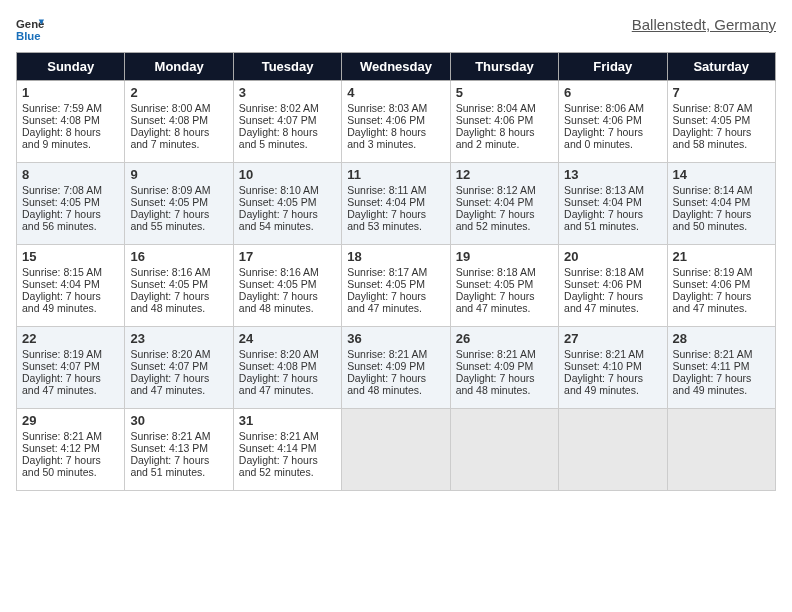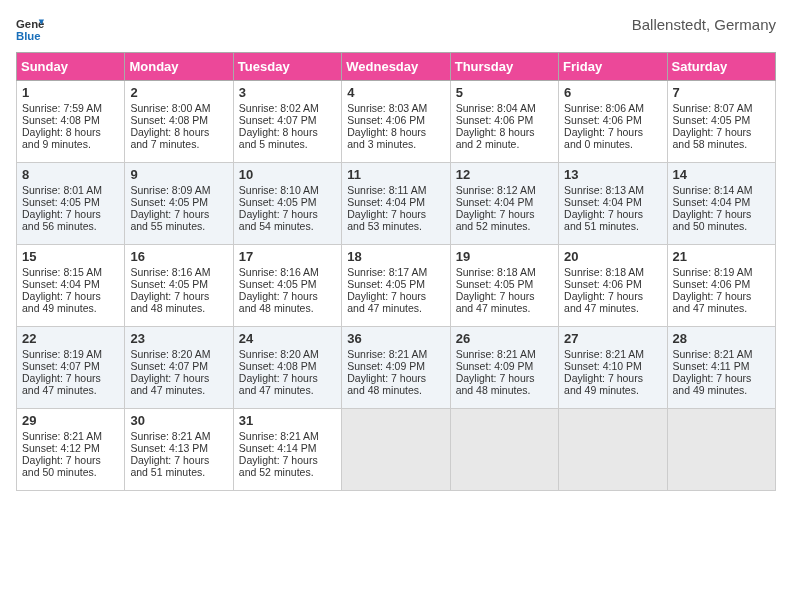--- a/index.html
+++ b/index.html
@@ -29,33 +29,34 @@
       text-align: right;
     }
     .month-title {
       font-size: 32px;
       font-weight: bold;
       color: #333;
     }
     .location-title {
       font-size: 15px;
       color: #555;
+      text-decoration: underline;
     }
     table {
       width: 100%;
       border-collapse: collapse;
       table-layout: fixed;
     }
     thead tr th {
-      background-color: #ec4899;
+      background-color: #0f172a;
       color: #fff;
       font-size: 13px;
       font-weight: bold;
       padding: 6px 4px;
-      text-align: left;
+      text-align: center;
       border: 1px solid #aaa;
     }
     tbody tr td {
       border: 1px solid #ccc;
       vertical-align: top;
       padding: 4px 4px 4px 5px;
       font-size: 10.5px;
       color: #333;
       height: 82px;
     }
@@ -107,21 +108,21 @@
   <tr>
         <td><span class="day-number">1</span><span>Sunrise: 7:59 AM</span><br><span>Sunset: 4:08 PM</span><br><span>Daylight: 8 hours and 9 minutes.</span></td>
         <td><span class="day-number">2</span><span>Sunrise: 8:00 AM</span><br><span>Sunset: 4:08 PM</span><br><span>Daylight: 8 hours and 7 minutes.</span></td>
         <td><span class="day-number">3</span><span>Sunrise: 8:02 AM</span><br><span>Sunset: 4:07 PM</span><br><span>Daylight: 8 hours and 5 minutes.</span></td>
         <td><span class="day-number">4</span><span>Sunrise: 8:03 AM</span><br><span>Sunset: 4:06 PM</span><br><span>Daylight: 8 hours and 3 minutes.</span></td>
         <td><span class="day-number">5</span><span>Sunrise: 8:04 AM</span><br><span>Sunset: 4:06 PM</span><br><span>Daylight: 8 hours and 2 minute.</span></td>
         <td><span class="day-number">6</span><span>Sunrise: 8:06 AM</span><br><span>Sunset: 4:06 PM</span><br><span>Daylight: 7 hours and 0 minutes.</span></td>
         <td><span class="day-number">7</span><span>Sunrise: 8:07 AM</span><br><span>Sunset: 4:05 PM</span><br><span>Daylight: 7 hours and 58 minutes.</span></td>
       </tr>
       <tr>
-        <td><span class="day-number">8</span><span>Sunrise: 8:01 AM</span><br><span>Sunset: 4:05 PM</span><br><span>Daylight: 7 hours and 56 minutes.</span></td>
+        <td><span class="day-number">8</span><span>Sunrise: 7:08 AM</span><br><span>Sunset: 4:05 PM</span><br><span>Daylight: 7 hours and 56 minutes.</span></td>
         <td><span class="day-number">9</span><span>Sunrise: 8:09 AM</span><br><span>Sunset: 4:05 PM</span><br><span>Daylight: 7 hours and 55 minutes.</span></td>
         <td><span class="day-number">10</span><span>Sunrise: 8:10 AM</span><br><span>Sunset: 4:05 PM</span><br><span>Daylight: 7 hours and 54 minutes.</span></td>
         <td><span class="day-number">11</span><span>Sunrise: 8:11 AM</span><br><span>Sunset: 4:04 PM</span><br><span>Daylight: 7 hours and 53 minutes.</span></td>
         <td><span class="day-number">12</span><span>Sunrise: 8:12 AM</span><br><span>Sunset: 4:04 PM</span><br><span>Daylight: 7 hours and 52 minutes.</span></td>
         <td><span class="day-number">13</span><span>Sunrise: 8:13 AM</span><br><span>Sunset: 4:04 PM</span><br><span>Daylight: 7 hours and 51 minutes.</span></td>
         <td><span class="day-number">14</span><span>Sunrise: 8:14 AM</span><br><span>Sunset: 4:04 PM</span><br><span>Daylight: 7 hours and 50 minutes.</span></td>
       </tr>
       <tr>
         <td><span class="day-number">15</span><span>Sunrise: 8:15 AM</span><br><span>Sunset: 4:04 PM</span><br><span>Daylight: 7 hours and 49 minutes.</span></td>
         <td><span class="day-number">16</span><span>Sunrise: 8:16 AM</span><br><span>Sunset: 4:05 PM</span><br><span>Daylight: 7 hours and 48 minutes.</span></td>

